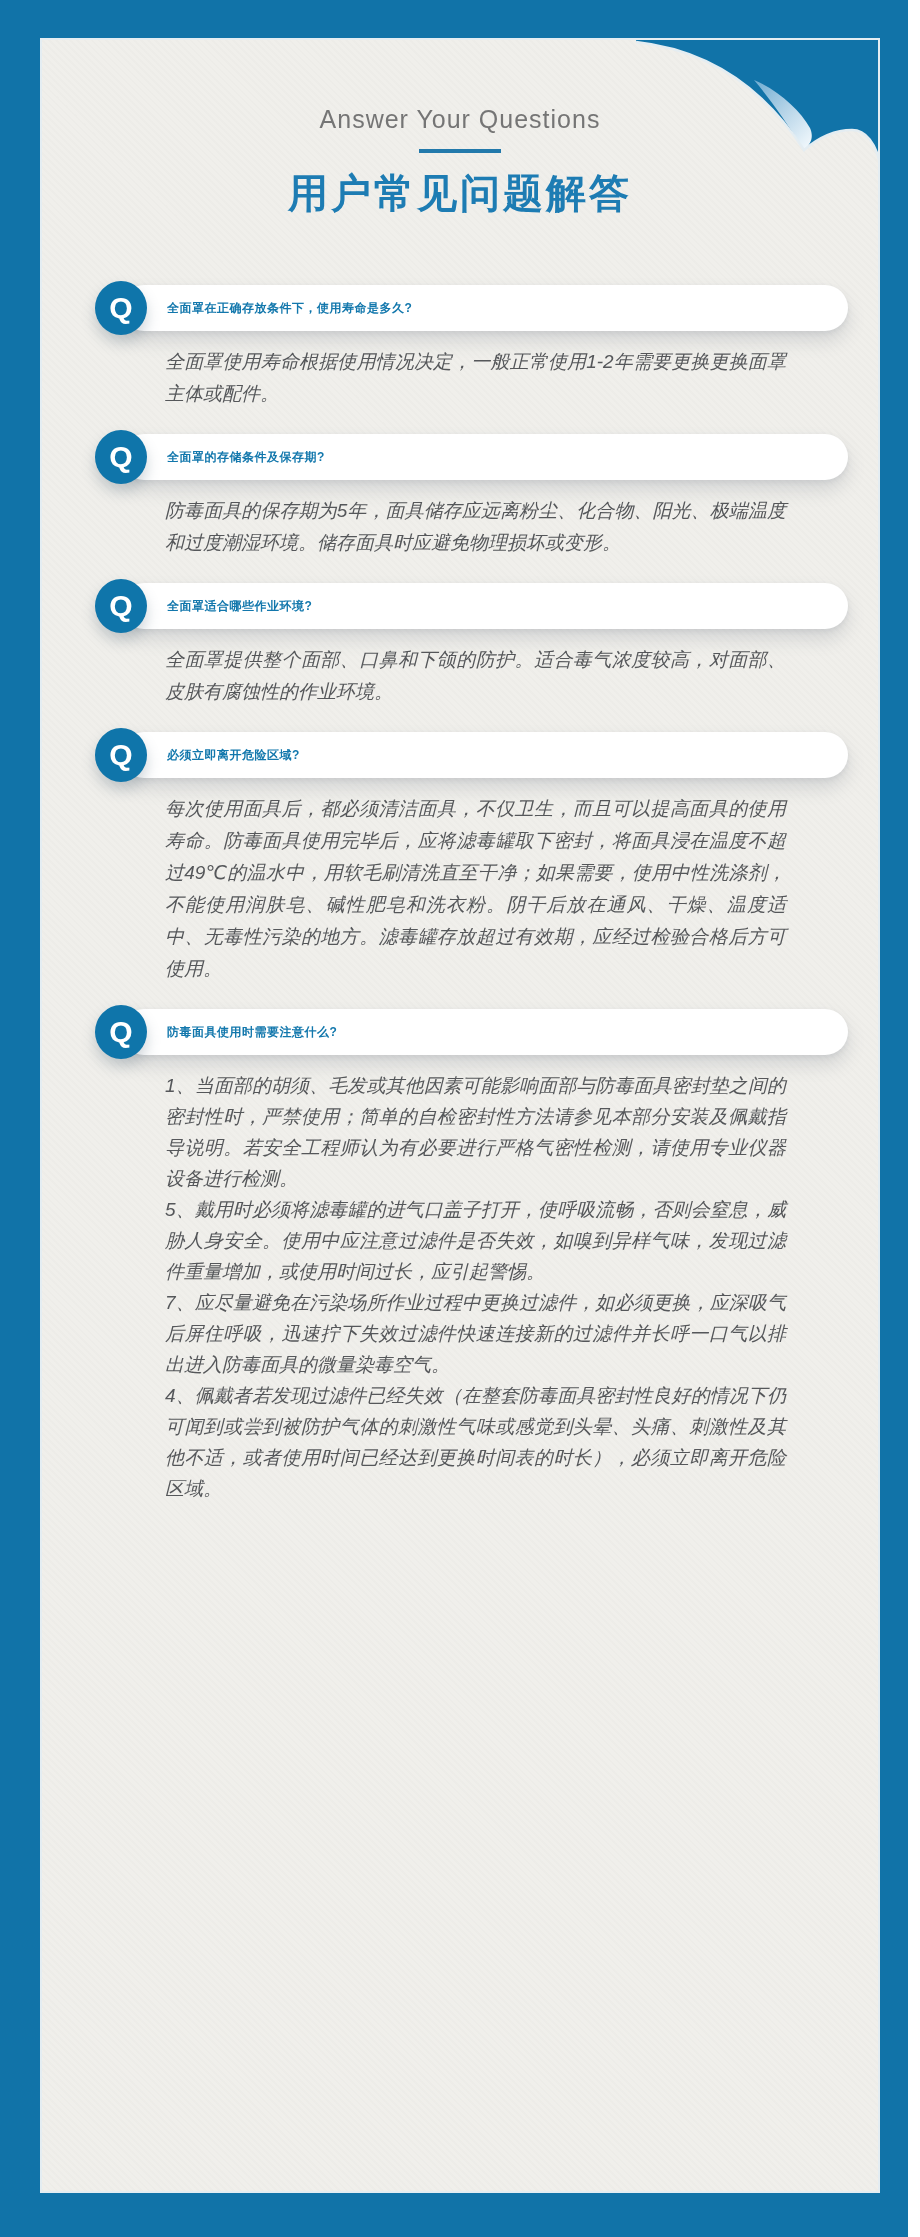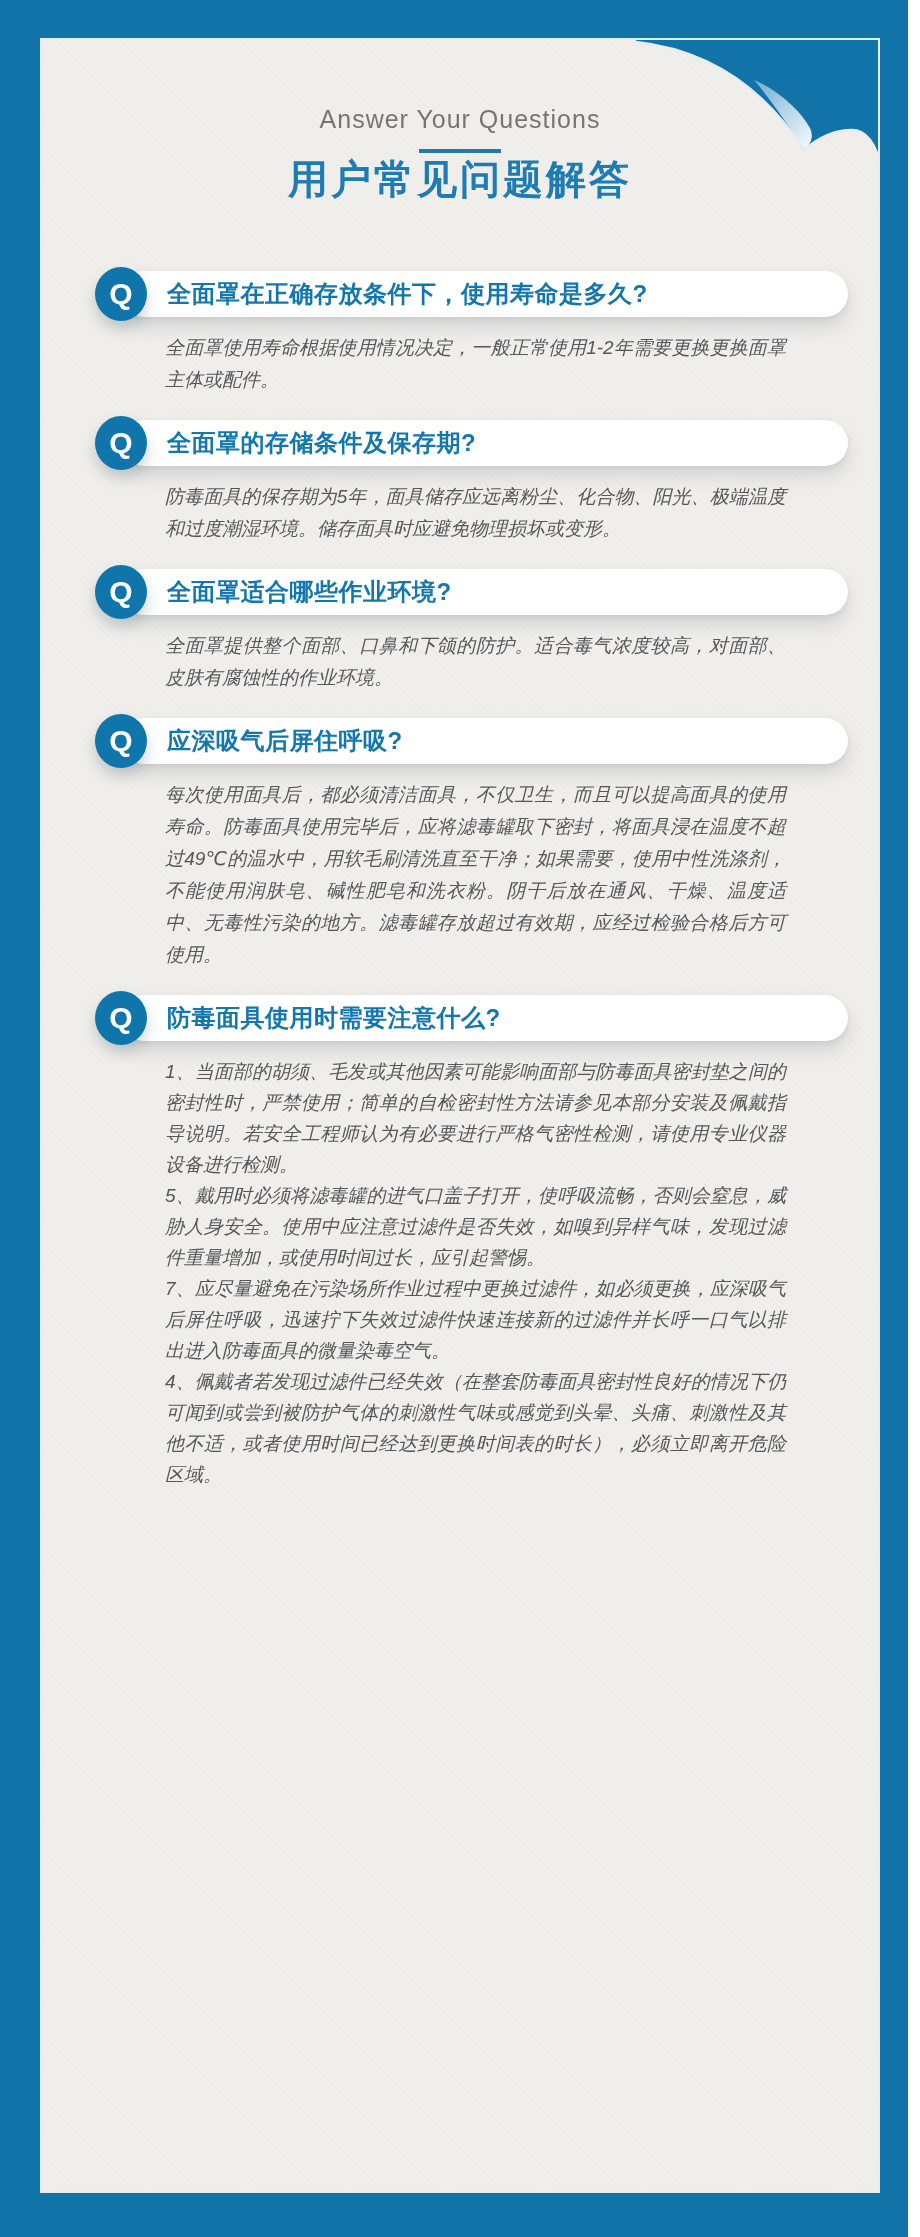--- a/index.html
+++ b/index.html
@@ -31,41 +31,41 @@
     display:block;pointer-events:none;
   }
   .content{padding-top:62px;}
   .subtitle{
     text-align:center;font-size:25px;line-height:34px;
     color:var(--subtitle);font-weight:400;letter-spacing:1px;
   }
   .divider{width:82px;height:4px;background:#2279ab;margin:13px auto 0;}
   .big-title{
     text-align:center;font-size:40px;line-height:52px;font-weight:700;
-    color:var(--title);letter-spacing:3px;
+    color:var(--title);letter-spacing:3px;margin-top:14px;
   }
   .faq-list{margin-top:66px;}
   .faq-section{margin-top:24px;}
   .faq-section:first-child{margin-top:0;}
   .qa-head{position:relative;height:46px;margin:0 30px 0 53px;}
   .q-badge{
     position:absolute;left:0;top:-4px;width:52px;height:54px;z-index:2;
     background:var(--accent);border-radius:50%;
     display:flex;align-items:center;justify-content:center;
     color:#fff;font-size:30px;font-weight:700;
     box-shadow:0 8px 14px rgba(80,100,120,.28);
   }
   .q-pill{
     position:absolute;left:26px;right:0;top:0;height:46px;z-index:1;
     background:#fff;border-radius:23px;
     box-shadow:0 10px 18px rgba(100,112,126,.20),0 2px 5px rgba(100,112,126,.10);
     display:flex;align-items:center;padding-left:46px;
   }
   .q-text{
-    font-size:24px;font-weight:700;color:var(--pilltext);letter-spacing:0.5px;
+    font-size:12px;font-weight:700;color:var(--pilltext);letter-spacing:0.5px;
     white-space:nowrap;overflow:hidden;text-align:right;
   }
   .answer{margin:15px 92px 0 123px;font-style:italic;}
   .ans-p{
     font-size:19px;line-height:32px;color:var(--body);
     text-align:justify;
   }
   .faq-section:last-child .ans-p{line-height:31px;}
 </style>
 </head>
@@ -121,21 +121,21 @@
               <p class="ans-p">全面罩提供整个面部、口鼻和下颌的防护。适合毒气浓度较高，对面部、皮肤有腐蚀性的作业环境。</p>
             </div>
   </section>
 
   <section class="faq-section">
     <div class="qa-head">
       <div class="q-badge">
         <span>Q</span>
       </div>
       <div class="q-pill">
-        <span class="q-text">应深吸气后屏住呼吸?</span>
+        <span class="q-text">必须立即离开危险区域?</span>
       </div>
     </div>
     <div class="answer">
               <p class="ans-p">每次使用面具后，都必须清洁面具，不仅卫生，而且可以提高面具的使用寿命。防毒面具使用完毕后，应将滤毒罐取下密封，将面具浸在温度不超过49℃的温水中，用软毛刷清洗直至干净；如果需要，使用中性洗涤剂，不能使用润肤皂、碱性肥皂和洗衣粉。阴干后放在通风、干燥、温度适中、无毒性污染的地方。滤毒罐存放超过有效期，应经过检验合格后方可使用。</p>
             </div>
   </section>
 
   <section class="faq-section">
     <div class="qa-head">
       <div class="q-badge">

